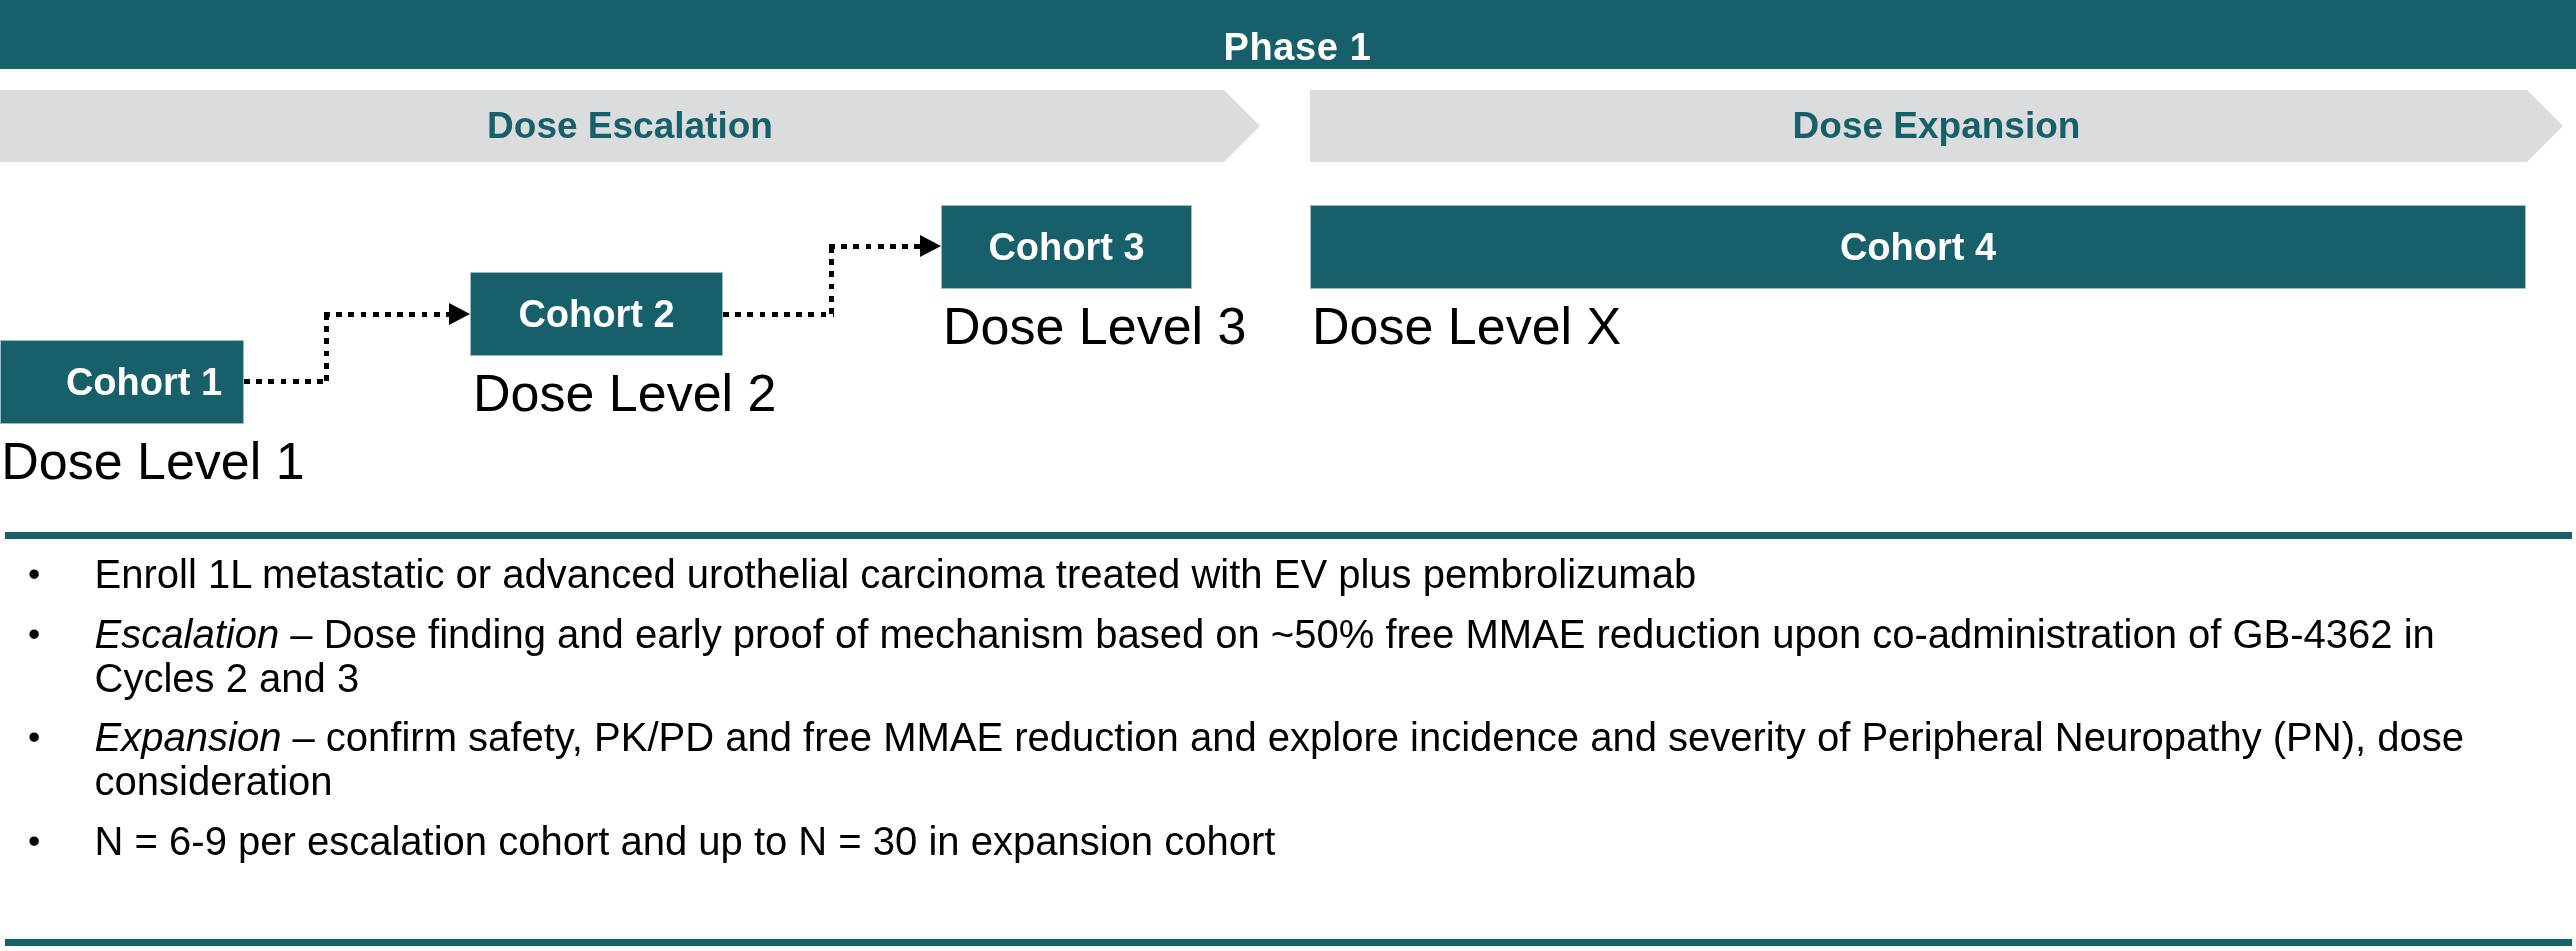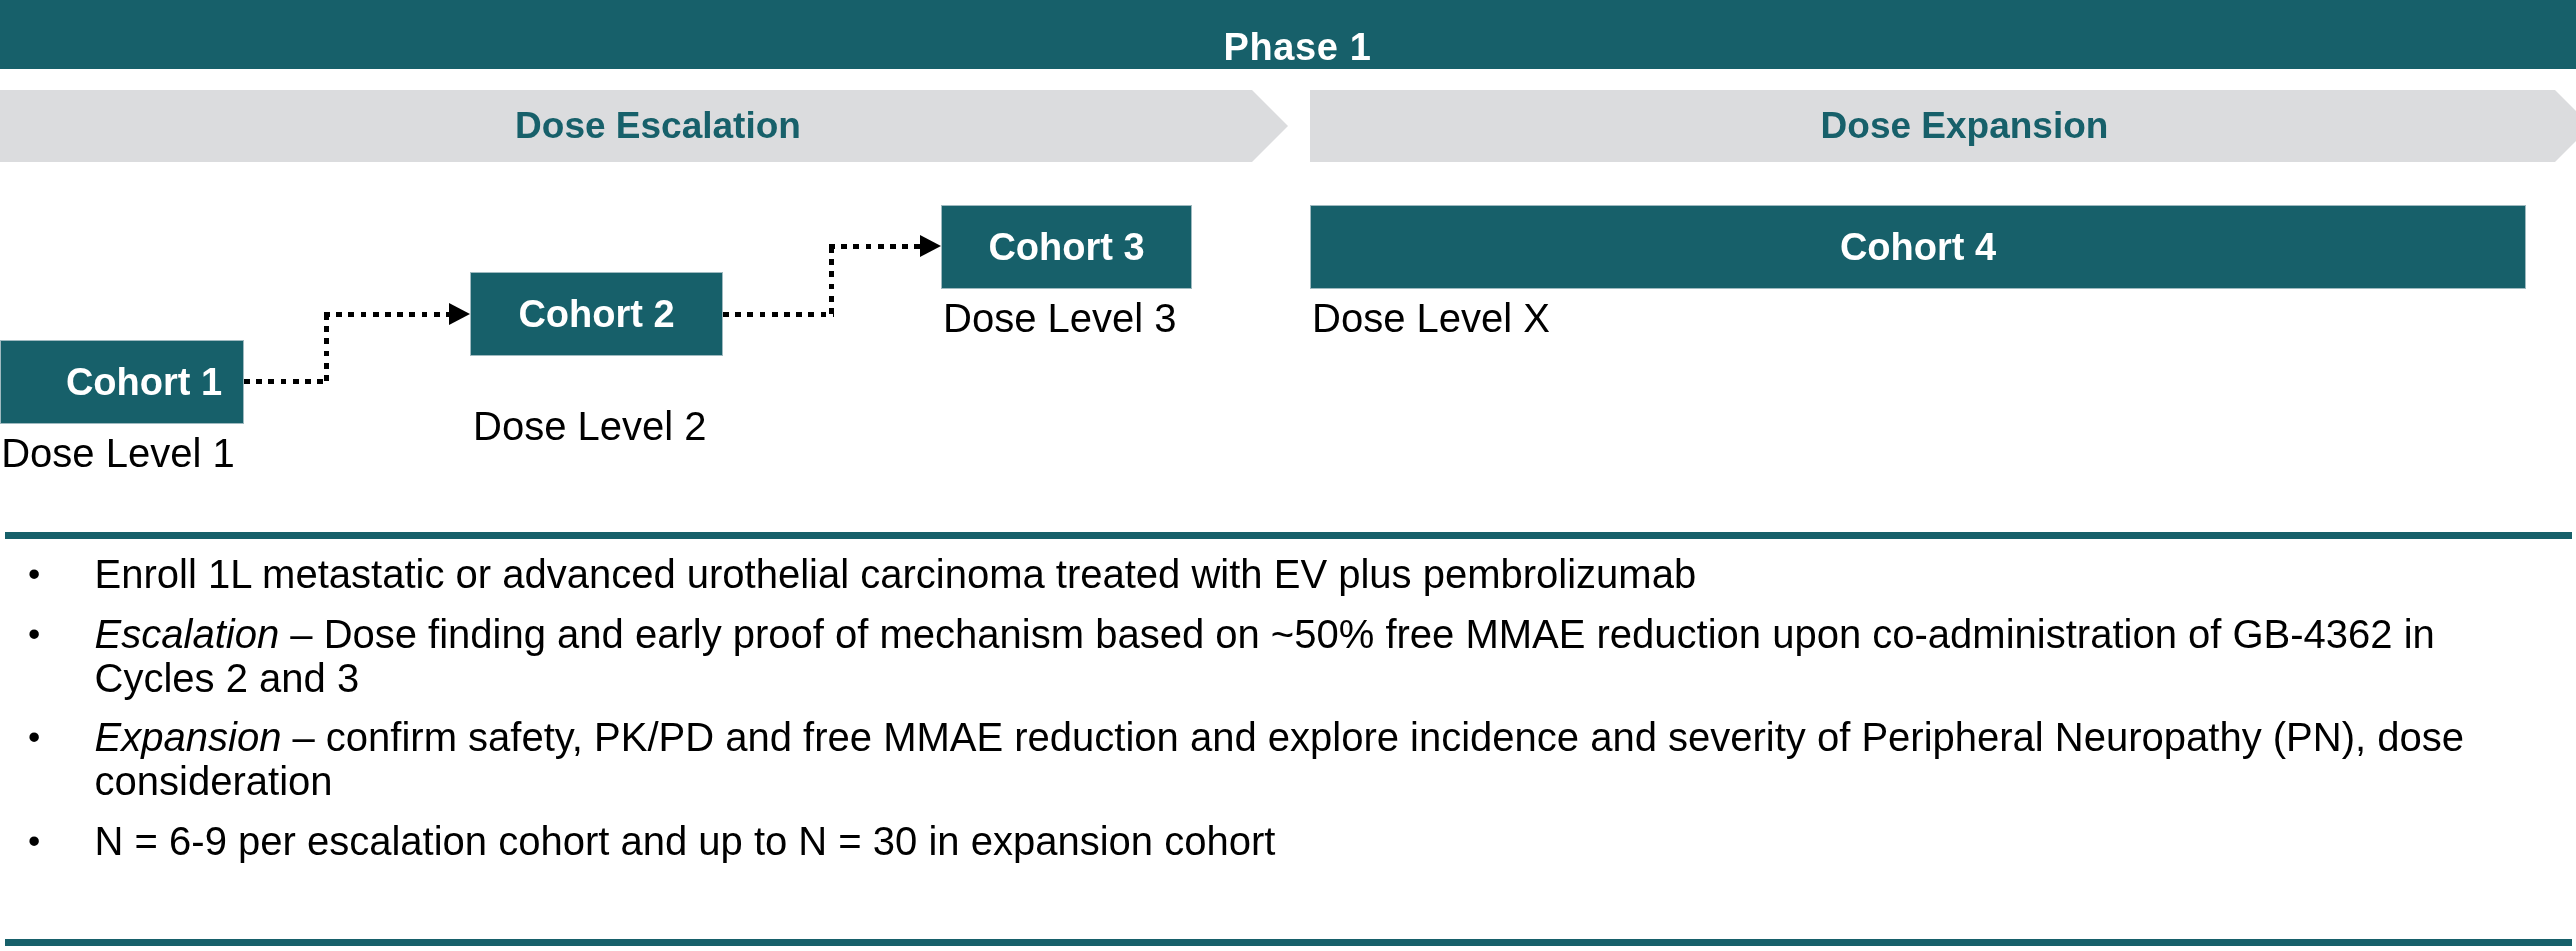--- a/index.html
+++ b/index.html
@@ -22,41 +22,40 @@
     background:var(--teal);
     display:flex;align-items:flex-end;justify-content:center;padding-left:16px;
   }
   .banner-title{color:#fff;font-size:38px;font-weight:bold;letter-spacing:0.6px;}
   
   .stage{
     position:absolute;top:90px;height:72px;
     background:var(--arrow-gray);
     display:flex;align-items:center;justify-content:center;
     clip-path:polygon(0 0, calc(100% - 36px) 0, 100% 50%, calc(100% - 36px) 100%, 0 100%);
-    padding-left:28px;
   }
   .stage.escalation{left:0;width:1260px;}
   .stage.expansion{left:1310px;width:1253px;}
   .stage-label{color:var(--teal);font-size:37px;font-weight:bold;}
   
   .cohort{
     position:absolute;height:84px;
     background:var(--teal);
     border:1.7px solid #9FBAC0;box-sizing:border-box;
     display:flex;align-items:center;justify-content:center;
   }
   .cohort-label{color:#fff;font-size:38px;font-weight:bold;}
   .cohort1{left:0;top:340px;width:244px;padding-left:44px;}
   .cohort2{left:470px;top:272px;width:253px;}
   .cohort3{left:941px;top:205px;width:251px;}
   .cohort4{left:1310px;top:205px;width:1216px;}
   
-  .dose-label{position:absolute;color:var(--ink);font-size:40px;white-space:nowrap;text-align:right;}
+  .dose-label{position:absolute;color:var(--ink);font-size:52px;white-space:nowrap;text-align:right;}
   .dose1{left:1.2px;top:431px;}
-  .dose2{left:473px;top:363px;margin-top:41px;}
+  .dose2{left:473px;top:363px;}
   .dose3{left:943px;top:296px;}
   .dose4{left:1312px;top:296px;}
   
   .dot-h{position:absolute;height:5.2px;
     background:repeating-linear-gradient(to right,#000 0 5.8px,transparent 5.8px 12.2px);}
   .dot-v{position:absolute;width:5.2px;
     background:repeating-linear-gradient(to bottom,#000 0 5.8px,transparent 5.8px 12.2px);}
   .arrowhead{position:absolute;width:0;height:0;
     border-top:11.6px solid transparent;border-bottom:11.6px solid transparent;
     border-left:21px solid #000;}

